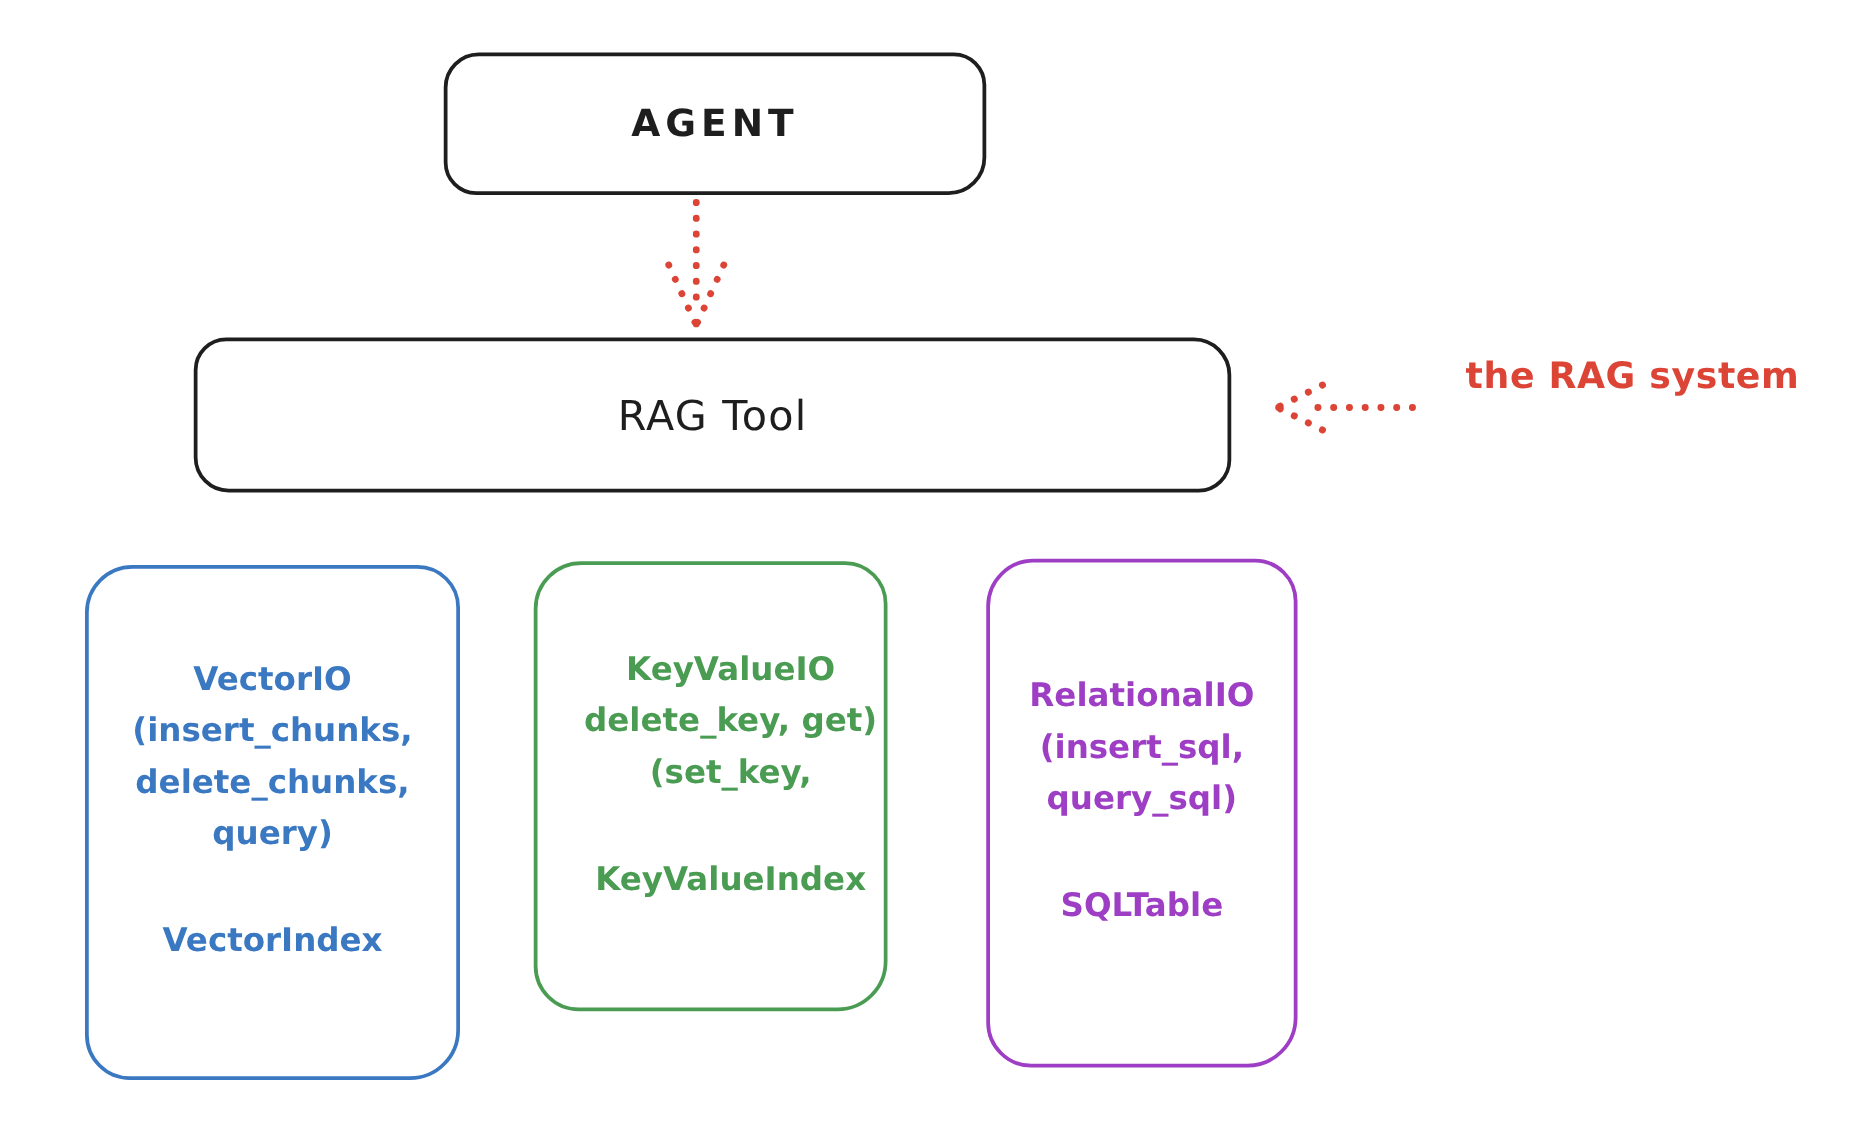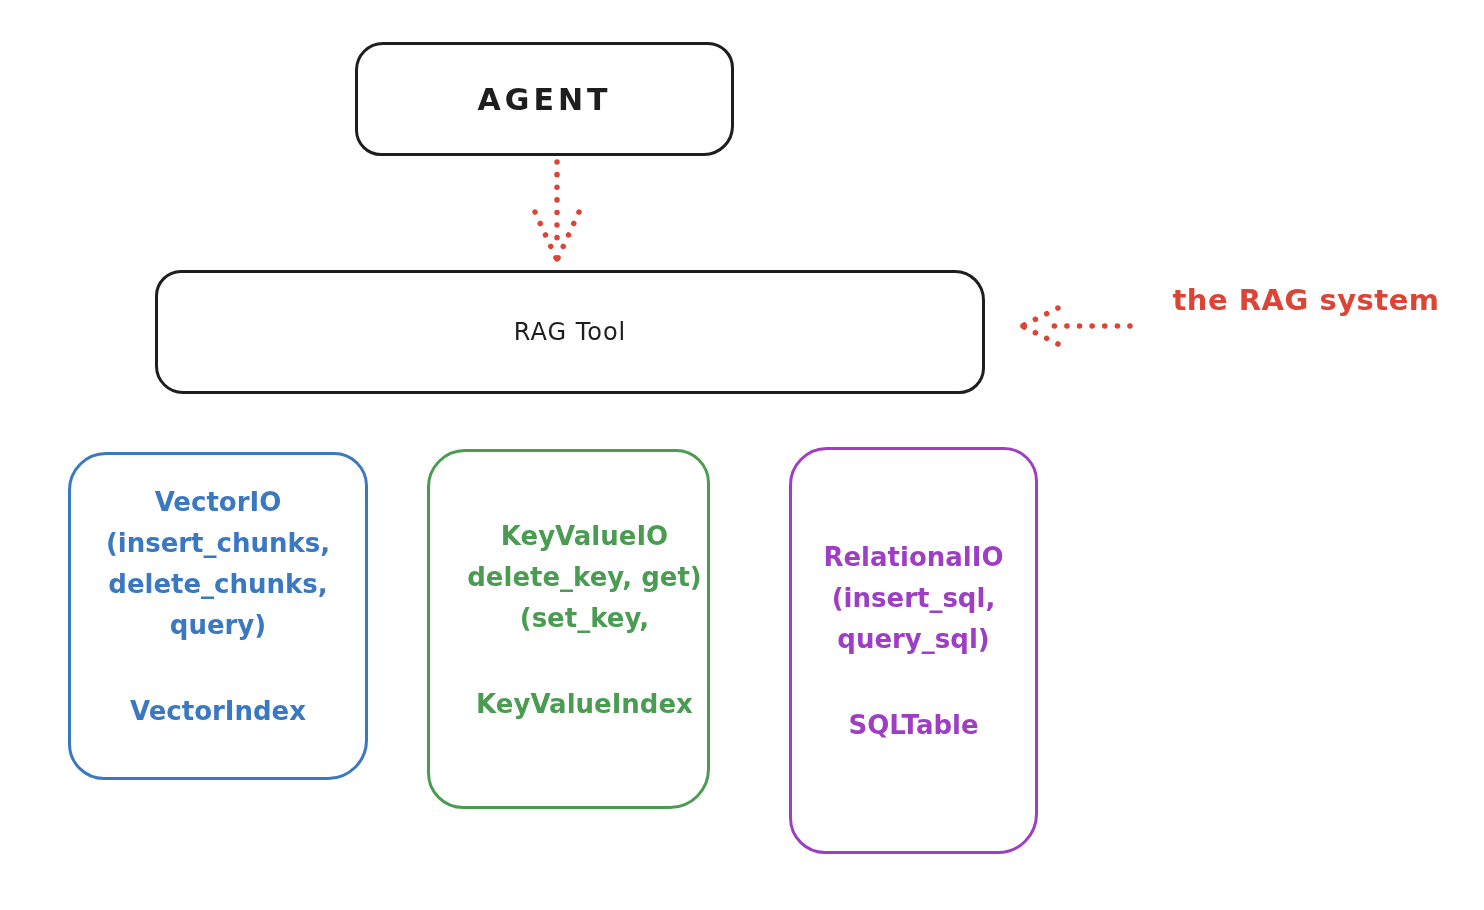--- a/index.html
+++ b/index.html
@@ -25,38 +25,38 @@
   .box {
     position: absolute;
     background: var(--background);
     display: flex;
     align-items: center;
     justify-content: center;
   }
 
   
   .agent-box {
-    left: 355px; top: 42px; width: 379px; height: 114px;
+    left: 355px; top: 42px; width: 434px; height: 114px;
     border: 3.5px solid var(--stroke-black);
     border-radius: 28px 26px 30px 26px;
   }
   .agent-label {
     font-size: 30px;
     font-weight: bold;
     letter-spacing: 4px;
     color: var(--stroke-black);
   }
 
   .rag-box {
     left: 155px; top: 270px; width: 830px; height: 124px;
     border: 3.5px solid var(--stroke-black);
     border-radius: 26px 30px 26px 28px;
   }
   .rag-label {
-    font-size: 24px;
+    font-size: 33px;
     color: var(--stroke-black);
     letter-spacing: 1px;
   }
 
   
   .arrow { position: absolute; overflow: visible; }
   .arrow path {
     fill: none;
     stroke: var(--red);
     stroke-width: 5.5;
@@ -86,21 +86,21 @@
     border-radius: 38px 34px 40px 36px;
     text-align: center;
     font-weight: bold;
     font-size: 26px;
     line-height: 41px;
   }
   .io-box .io-content { transform: translateY(-9px); }
   .io-index { margin-top: 45px; }
 
   .vector-box {
-    left: 68px; top: 452px; width: 300px; height: 328px;
+    left: 68px; top: 452px; width: 300px; height: 412px;
     border-color: var(--blue); color: var(--blue);
   }
   .keyvalue-box {
     left: 427px; top: 449px; width: 283px; height: 360px;
     border-color: var(--green); color: var(--green); padding-left: 32px;
   }
   .relational-box {
     left: 789px; top: 447px; width: 249px; height: 407px;
     border-color: var(--purple); color: var(--purple);
   }

